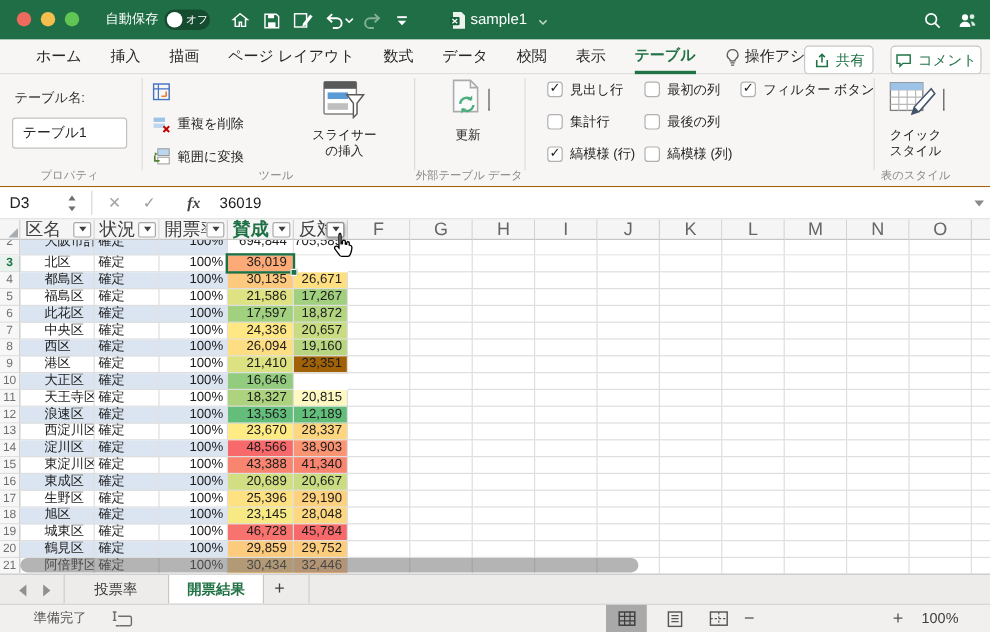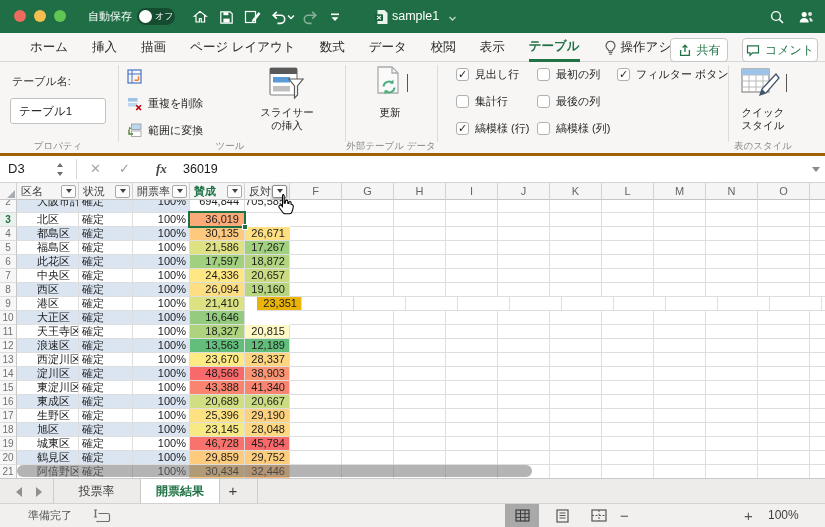--- a/index.html
+++ b/index.html
@@ -14,40 +14,40 @@
 .toggle .knob{width:13px;height:13px;border-radius:50%;background:#fff;margin-left:2px}
 .toggle .tlabel{color:#fff;font-size:9px;margin-left:3px}
 .tbicon{position:absolute;top:8px;width:18px;height:18px;display:flex;align-items:center;justify-content:center}
 
 #tabstrip{position:absolute;left:0;top:33px;width:825px;height:29px;background:#F7F6F5;border-bottom:1px solid #D8D8D8}
 #ribbon-tabs{position:absolute;left:30px;top:0;height:29px;display:flex;gap:24px}
 .rtab{font-size:12.5px;color:#262626;line-height:27px;height:29px;white-space:nowrap;display:flex;align-items:center;gap:4px}
 .rtab.active{color:#217346;font-weight:bold;border-bottom:3px solid #217346}
 .pillbtn{position:absolute;top:5px;height:24px;background:#fff;border:1px solid #C6C6C6;border-radius:4px;display:flex;align-items:center;justify-content:center;gap:5px;font-size:12px;color:#217346}
 
-#ribbon{position:absolute;left:0;top:62px;width:825px;height:94px;background:#F7F6F5;border-bottom:3px solid #a16207}
+#ribbon{position:absolute;left:0;top:62px;width:825px;height:94px;background:#F7F6F5;border-bottom:1px solid #a16207}
 .gsep{position:absolute;top:3px;height:77px;width:1px;background:#DDDCDB}
 .glabel{position:absolute;top:78px;font-size:9.5px;color:#8A8A8A;text-align:center;white-space:nowrap}
 .toolrow{position:absolute;left:127px;height:16px;display:flex;align-items:center;gap:6px;font-size:11px;color:#262626;white-space:nowrap}
 .biglabel{position:absolute;text-align:center;font-size:10.5px;color:#262626;white-space:nowrap}
 .cbcol{position:absolute;top:5px}
 .cbrow{display:flex;align-items:center;height:14px;margin-bottom:13px}
 .cbbox{width:13px;height:13px;border:1px solid #B1B1B1;border-radius:3px;background:#fff;font-size:11px;line-height:11px;text-align:center;color:#1d1d1d;font-weight:bold}
 .cblabel{font-size:11px;color:#262626;margin-left:6px;white-space:nowrap}
 .nameinput{position:absolute;left:10px;top:36px;width:96px;height:26px;background:#fff;border:1px solid #C2C2C2;border-radius:3px;font-size:11.5px;color:#222;line-height:24px;padding-left:8px}
 .chev{width:7px;height:7px;border-right:1.4px solid #555;border-bottom:1.4px solid #555;transform:rotate(45deg)}
 
 #fbar{position:absolute;left:0;top:156px;width:825px;height:27px;background:#fff;border-bottom:1px solid #D4D4D4}
 #fbar .nb{position:absolute;left:8px;top:0;line-height:26px;font-size:13px;color:#222}
 #fbar .nbdiv{position:absolute;left:76px;top:3px;height:20px;width:1px;background:#D8D8D8}
 .fsym{position:absolute;top:0;line-height:26px;font-size:13px;color:#A6A6A6}
 
 #grid{position:absolute;left:0;top:183px;width:825px;height:295px;background:#fff;overflow:hidden}
 #hstrip{position:absolute;left:0;top:0;width:825px;height:17px;display:flex}
-.hcell{height:17px;background:#F5F5F5;border-right:1px solid #D2D2D2;border-bottom:1px solid #C6C6C6;font-size:11px;color:#3F3F3F;display:flex;align-items:center;flex:none}
+.hcell{height:17px;background:#F5F5F5;border-right:1px solid #D2D2D2;border-bottom:1px solid #C6C6C6;font-size:15px;color:#3F3F3F;display:flex;align-items:center;flex:none}
 .hcorner{width:17px;position:relative;background:#F5F5F5}
 .hcorner i{position:absolute;right:1px;bottom:1px;width:0;height:0;border-bottom:8px solid #A9ADB1;border-left:8px solid transparent}
 .hname{flex:1;padding-left:4px;white-space:nowrap;overflow:hidden}
 .hname.sel{color:#1E7145;font-weight:bold}
 .hletter{justify-content:center;color:#666}
 .fbtn{width:15px;height:13px;background:#FDFDFD;border:1px solid #A9A9A9;border-radius:2px;margin-right:2px;display:flex;align-items:center;justify-content:center;flex:none}
 .fbtn i{width:0;height:0;border-left:3.5px solid transparent;border-right:3.5px solid transparent;border-top:4px solid #3E3E3E}
 .fbtn.hov{background:#fff;border-color:#8C8C8C;box-shadow:0 1px 3px rgba(0,0,0,.35)}
 #rowswrap{position:absolute;left:0;top:17px;width:825px;height:278px;overflow:hidden}
 .grow{display:flex;height:14px}
@@ -771,21 +771,21 @@
         </div>
         <div class="c cb">
           <span class="ct">確定</span>
         </div>
         <div class="c cc">
           <span class="ct">100%</span>
         </div>
         <div class="c cd" style="background: rgb(220, 225, 130);">
           <span class="ct">21,410</span>
         </div>
-        <div class="c ce" style="background: #eab308; margin-left: 12px;">
+        <div class="c ce" style="background: #a16207;">
           <span class="ct">23,351</span>
         </div>
         <div class="c cf">
           <span class="ct"></span>
         </div>
         <div class="c cf">
           <span class="ct"></span>
         </div>
         <div class="c cf">
           <span class="ct"></span>

